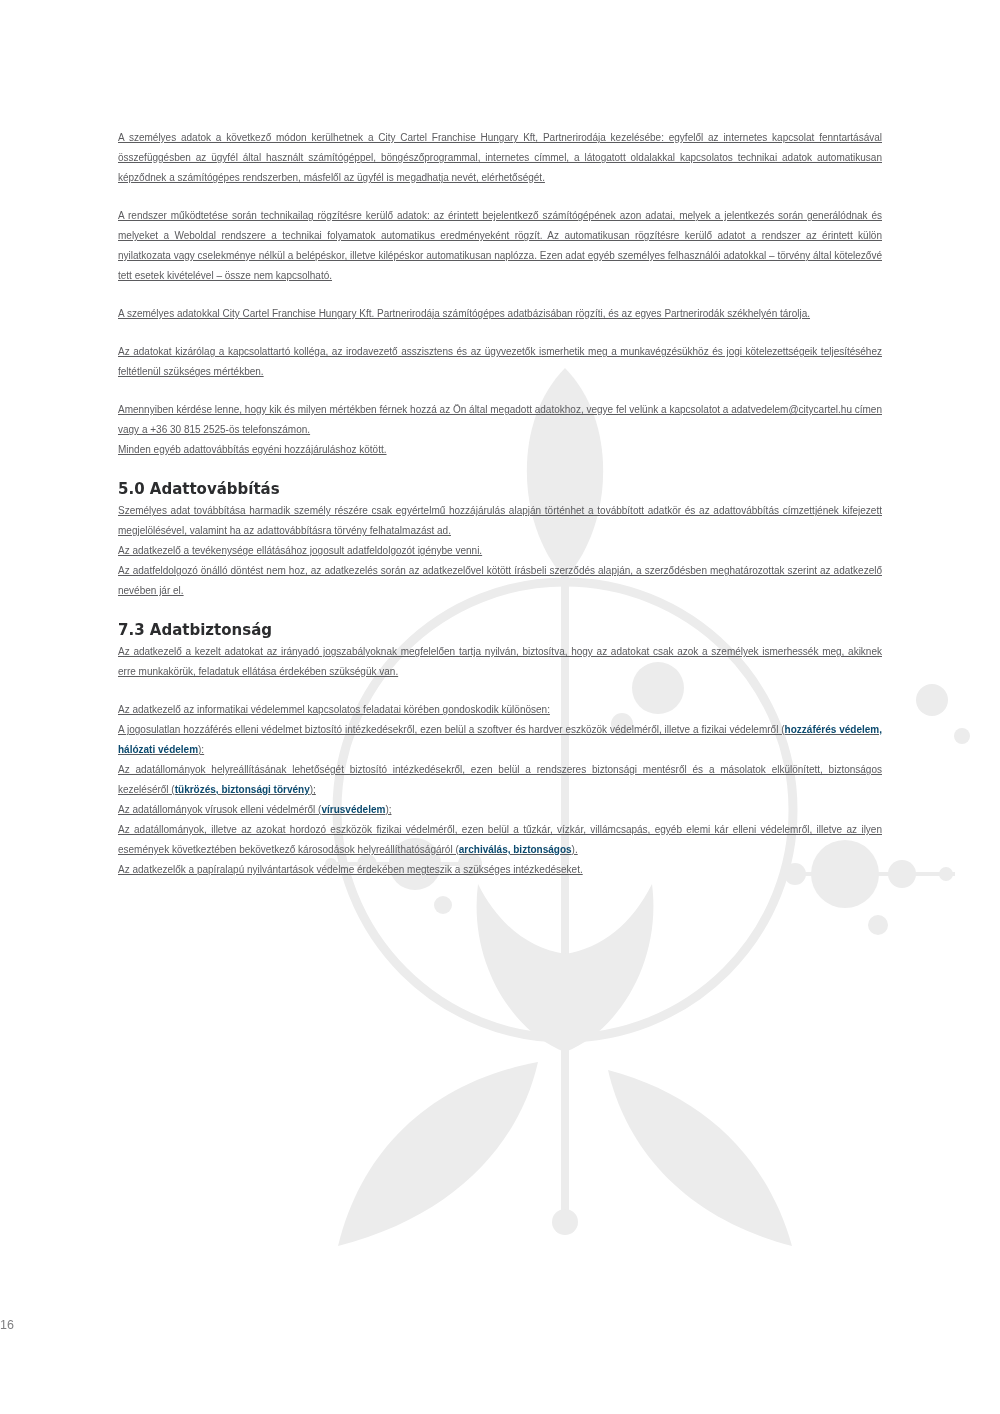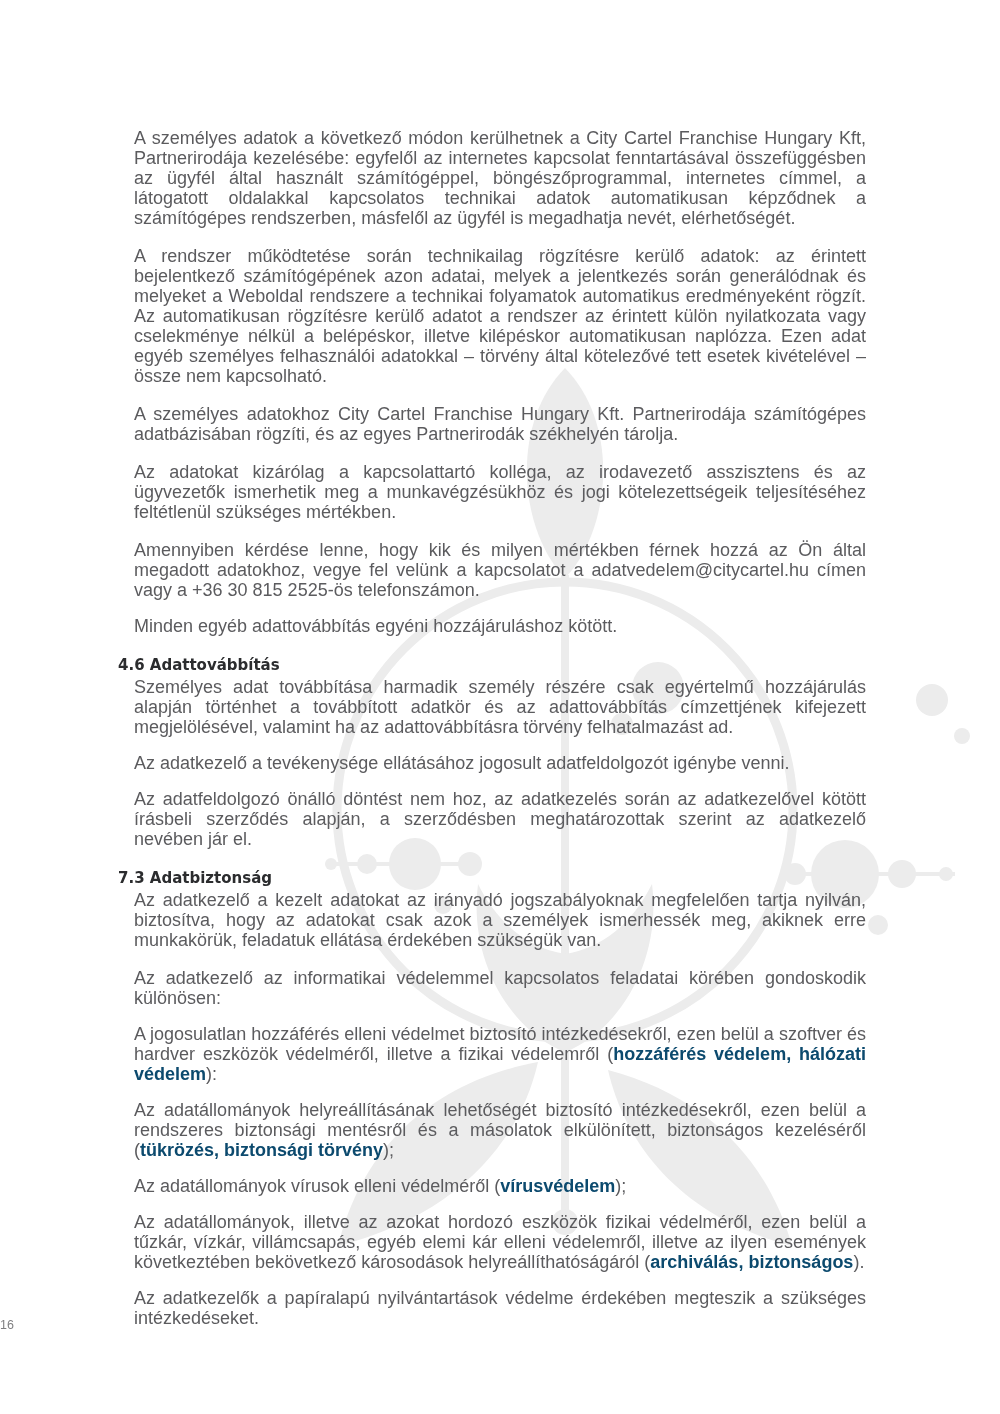--- a/index.html
+++ b/index.html
@@ -35,25 +35,26 @@
   .content .h1:first-child { margin-top: 0; }
   .h2 {
     font-family: "DejaVu Sans", sans-serif;
     font-weight: bold;
     font-size: 15px;
     color: #2b2c2e;
     margin: 20px 0 2px 0;
     line-height: 19px;
   }
   .p, .line {
-    font-size: 18px;
+    font-size: 10px;
     line-height: 20px;
     color: #5b5b5e;
     text-align: justify;
-    margin: 16px;
+    margin: 0;
+    text-decoration: underline;
   }
   .p { margin-top: 18px; }
   .line { margin-top: 0; }
   .b {
     font-weight: bold;
     color: #0c4a6e;
   }
   .pagenum {
     position: absolute;
     bottom: 82px;
@@ -104,25 +105,25 @@
 
       <path d="M338,1246 C362,1148 432,1082 538,1062 C520,1142 456,1216 338,1246 Z"></path>
 
       <path d="M792,1246 C768,1160 706,1096 608,1070 C626,1148 684,1218 792,1246 Z"></path>
     </g>
   </svg>
 
   <div class="content" id="doc-content">
       <p class="p"><span>A személyes adatok a következő  módon  kerülhetnek  a City Cartel Franchise Hungary Kft, Partnerirodája kezelésébe:  egyfelől  az  internetes  kapcsolat  fenntartásával összefüggésben az ügyfél által használt számítógéppel, böngészőprogrammal, internetes címmel, a látogatott  oldalakkal kapcsolatos  technikai adatok  automatikusan  képződnek a számítógépes rendszerben, másfelől az ügyfél is megadhatja nevét, elérhetőségét.</span></p>
       <p class="p"><span>A rendszer működtetése során technikailag rögzítésre kerülő adatok: az érintett bejelentkező számítógépének azon adatai, melyek a jelentkezés során generálódnak és melyeket a Weboldal rendszere a technikai folyamatok automatikus eredményeként rögzít. Az automatikusan rögzítésre kerülő adatot a rendszer az érintett külön nyilatkozata vagy cselekménye nélkül a belépéskor, illetve kilépéskor automatikusan naplózza. Ezen adat egyéb személyes felhasználói adatokkal – törvény által kötelezővé tett esetek kivételével – össze nem kapcsolható.</span></p>
-      <p class="p"><span>A személyes adatokhoz City Cartel Franchise Hungary Kft. Partnerirodája számítógépes adatbázisában rögzíti, és az egyes Partnerirodák székhelyén tárolja.</span></p>
+      <p class="p"><span>A személyes adatokkal City Cartel Franchise Hungary Kft. Partnerirodája számítógépes adatbázisában rögzíti, és az egyes Partnerirodák székhelyén tárolja.</span></p>
       <p class="p"><span>Az adatokat kizárólag a kapcsolattartó kolléga, az irodavezető asszisztens és az ügyvezetők ismerhetik meg a munkavégzésükhöz és jogi kötelezettségeik teljesítéséhez feltétlenül szükséges mértékben.</span></p>
       <p class="p"><span>Amennyiben kérdése lenne, hogy kik és milyen mértékben férnek hozzá az Ön által megadott adatokhoz, vegye fel velünk a kapcsolatot a adatvedelem@citycartel.hu címen vagy a +36 30 815 2525-ös telefonszámon.</span></p>
       <p class="line"><span>Minden egyéb adattovábbítás egyéni hozzájáruláshoz kötött.</span></p>
-      <h3 class="h2">4.6 Adattovábbítás</h3>
+      <h3 class="h2">5.0 Adattovábbítás</h3>
       <p class="line"><span>Személyes adat továbbítása harmadik személy részére csak egyértelmű hozzájárulás alapján történhet a továbbított adatkör és az adattovábbítás címzettjének kifejezett megjelölésével, valamint ha az adattovábbításra törvény felhatalmazást ad.</span></p>
       <p class="line"><span>Az adatkezelő a tevékenysége ellátásához jogosult adatfeldolgozót igénybe venni.</span></p>
       <p class="line"><span>Az adatfeldolgozó önálló döntést nem hoz, az adatkezelés során az adatkezelővel kötött írásbeli szerződés alapján, a szerződésben meghatározottak szerint az adatkezelő nevében jár el.</span></p>
       <h3 class="h2">7.3 Adatbiztonság</h3>
       <p class="line"><span>Az adatkezelő a kezelt adatokat az irányadó jogszabályoknak megfelelően tartja nyilván, biztosítva, hogy az adatokat csak azok a személyek ismerhessék meg, akiknek erre munkakörük, feladatuk ellátása érdekében szükségük van.</span></p>
       <p class="p"><span>Az adatkezelő az informatikai védelemmel kapcsolatos feladatai körében gondoskodik különösen:</span></p>
       <p class="line"><span>A jogosulatlan hozzáférés elleni védelmet biztosító intézkedésekről, ezen belül a szoftver és hardver eszközök védelméről, illetve a fizikai védelemről (</span><span class="b">hozzáférés védelem, hálózati védelem</span><span>):</span></p>
       <p class="line"><span>Az adatállományok helyreállításának lehetőségét biztosító intézkedésekről, ezen belül a rendszeres biztonsági mentésről és a másolatok elkülönített, biztonságos kezeléséről (</span><span class="b">tükrözés, biztonsági törvény</span><span>);</span></p>
       <p class="line"><span>Az adatállományok vírusok elleni védelméről (</span><span class="b">vírusvédelem</span><span>);</span></p>
       <p class="line"><span>Az adatállományok, illetve az azokat hordozó eszközök fizikai védelméről, ezen belül a tűzkár, vízkár, villámcsapás, egyéb elemi kár elleni védelemről, illetve az ilyen események következtében bekövetkező károsodások helyreállíthatóságáról (</span><span class="b">archiválás, biztonságos</span><span>).</span></p>

